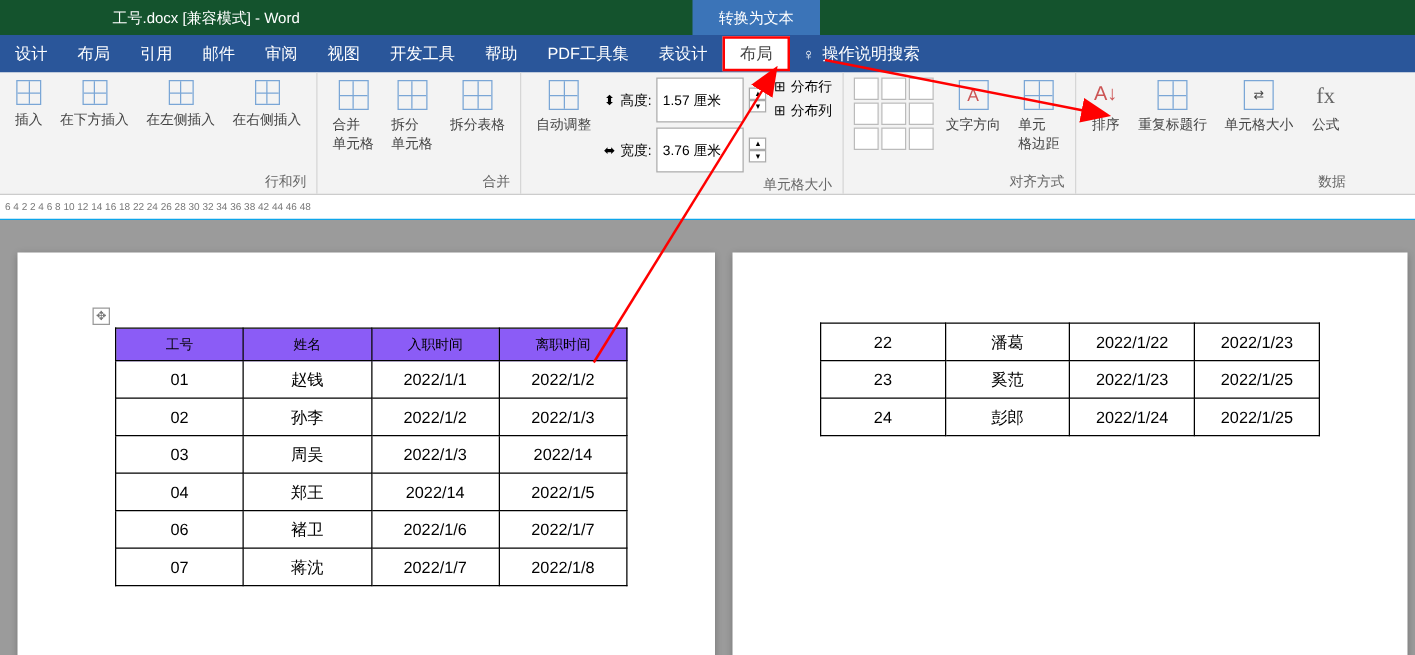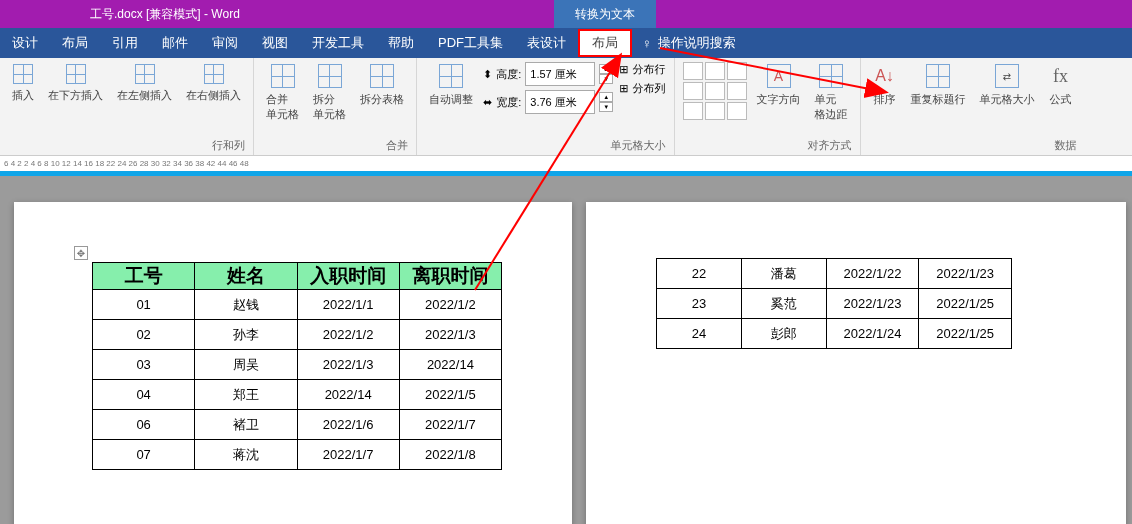--- a/index.html
+++ b/index.html
@@ -1,50 +1,50 @@
 <!DOCTYPE html>
 <html><head>
 <meta charset="utf-8">
 <style>
 *{margin:0;padding:0;box-sizing:border-box;font-family:"Microsoft YaHei","SimSun",sans-serif}
 body{width:1132px;height:524px;background:#f0f0f0;overflow:hidden;position:relative}
-.titlebar{height:28px;background:#a21caf;display:flex;align-items:center;color:#fff;font-size:12px}
+.titlebar{height:28px;background:#14532d;display:flex;align-items:center;color:#fff;font-size:12px}
 .titlebar .doc-title{margin-left:90px}
 .titlebar .context{position:absolute;left:554px;top:0;width:102px;height:28px;background:#3b74b8;display:flex;align-items:center;justify-content:center;font-size:12px}
 .menubar{height:30px;background:#2a569a;display:flex;align-items:center;color:#fff;font-size:13px}
 .menubar .tab{padding:0 12px;height:30px;display:flex;align-items:center;cursor:pointer}
 .menubar .tab.active{background:#fff;color:#444;border:2px solid red;height:28px}
 .menubar .help{display:flex;align-items:center;margin-left:10px}
 .menubar .bulb{margin-right:6px}
 .ribbon{height:98px;background:#f3f3f3;border-bottom:1px solid #ccc;display:flex}
 .group{border-right:1px solid #d6d6d6;display:flex;flex-direction:column;padding:4px 8px 0 8px}
 .group-inner{flex:1;display:flex;align-items:flex-start;gap:6px}
 .group-label{text-align:right;font-size:11px;color:#666;padding:2px 0}
 .btn{display:flex;flex-direction:column;align-items:center;font-size:11px;color:#444;padding:2px 4px;cursor:pointer}
 .btn .ic{width:24px;height:24px;margin-bottom:4px}
 .btn.small .ic{width:20px;height:20px}
 .sizegrp{display:flex;flex-direction:column;gap:4px;font-size:11px}
 .sizegrp .row{display:flex;align-items:center;gap:4px}
-.sizegrp input{width:70px;height:24px;font-size:11px;padding:0 4px;border:1px solid #aaa}
+.sizegrp input{width:70px;height:36px;font-size:11px;padding:0 4px;border:1px solid #aaa}
 .stepper{display:flex;flex-direction:column;width:14px}
 .stepper span{height:10px;border:1px solid #aaa;font-size:7px;display:flex;align-items:center;justify-content:center;background:#fff;cursor:pointer}
 .aligngrid{display:grid;grid-template-columns:repeat(3,20px);grid-template-rows:repeat(3,18px);gap:2px}
 .aligngrid div{border:1px solid #bbb;background:#fff;cursor:pointer}
-.ruler{height:20px;background:#fff;border-bottom:5px solid #0ea5e9;font-size:8px;color:#777;display:flex;align-items:center;overflow:hidden;padding-left:4px;letter-spacing:0}
+.ruler{height:20px;background:#fff;border-bottom:1px solid #0ea5e9;font-size:8px;color:#777;display:flex;align-items:center;overflow:hidden;padding-left:4px;letter-spacing:0}
 .doc-area{position:absolute;top:176px;left:0;right:0;bottom:0;background:#9b9b9b;overflow:hidden}
 .page{position:absolute;background:#fff;box-shadow:0 2px 6px rgba(0,0,0,.3)}
 .page1{left:14px;top:26px;width:558px;height:400px}
 .page2{left:586px;top:26px;width:540px;height:400px}
 .tbl{border-collapse:collapse;font-size:13px}
 .tbl th,.tbl td{border:1px solid #000;text-align:center}
-.tbl th{background:#86efac;font-weight:bold;font-size:19px;height:26px}
+.tbl th{background:#8b5cf6;font-weight:normal;font-size:11px;height:26px}
 .tbl td{height:30px}
 .p1tbl{position:absolute;left:78px;top:60px;width:410px}
 .p1tbl th,.p1tbl td{width:102px}
-.p2tbl{position:absolute;left:70px;top:56px;width:356px}
+.p2tbl{position:absolute;left:70px;top:56px;width:400px}
 .p2tbl td{width:100px}
 .anchor{position:absolute;left:60px;top:44px;width:14px;height:14px;border:1px solid #999;font-size:10px;display:flex;align-items:center;justify-content:center;color:#777}
 svg.arrow{position:absolute;pointer-events:none}
 .ic-table{background:linear-gradient(#fff,#fff);border:1px solid #7aa6d6;background-image:linear-gradient(#7aa6d6,#7aa6d6),linear-gradient(#7aa6d6,#7aa6d6);background-size:100% 1px,1px 100%;background-position:0 50%,50% 0;background-repeat:no-repeat}
 .ic-wide{width:36px;height:24px}
 </style>
 </head>
 <body>
 
 <div class="titlebar">

